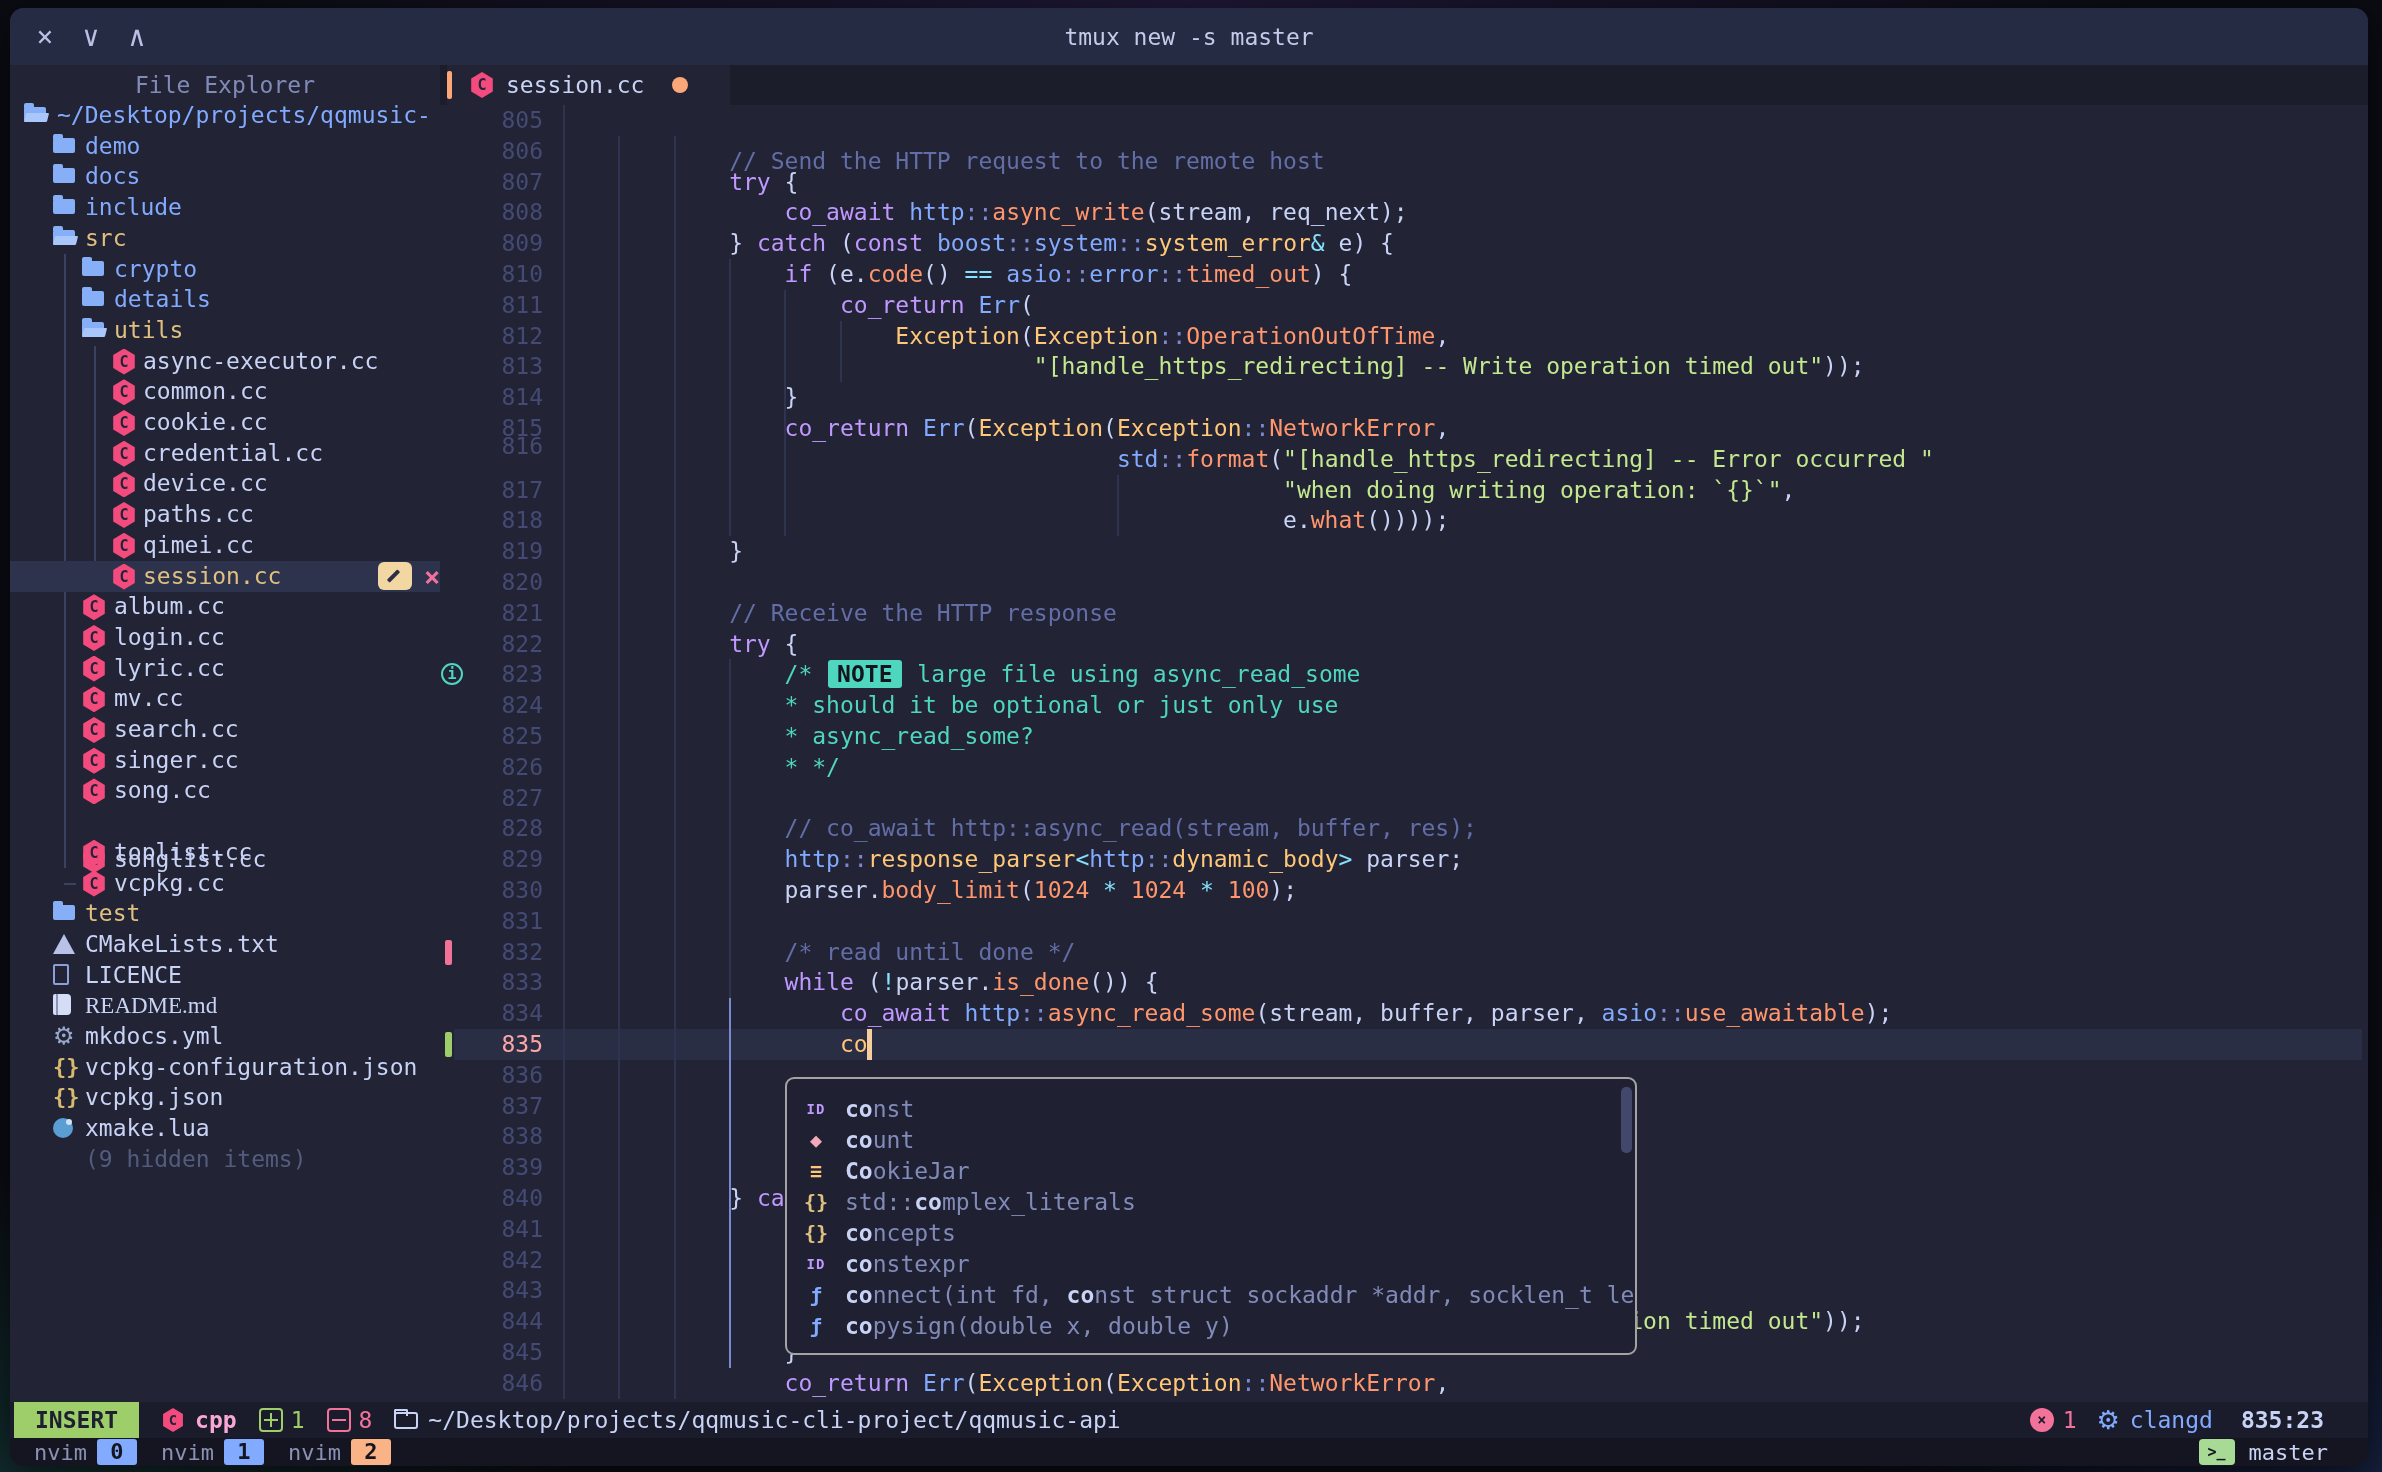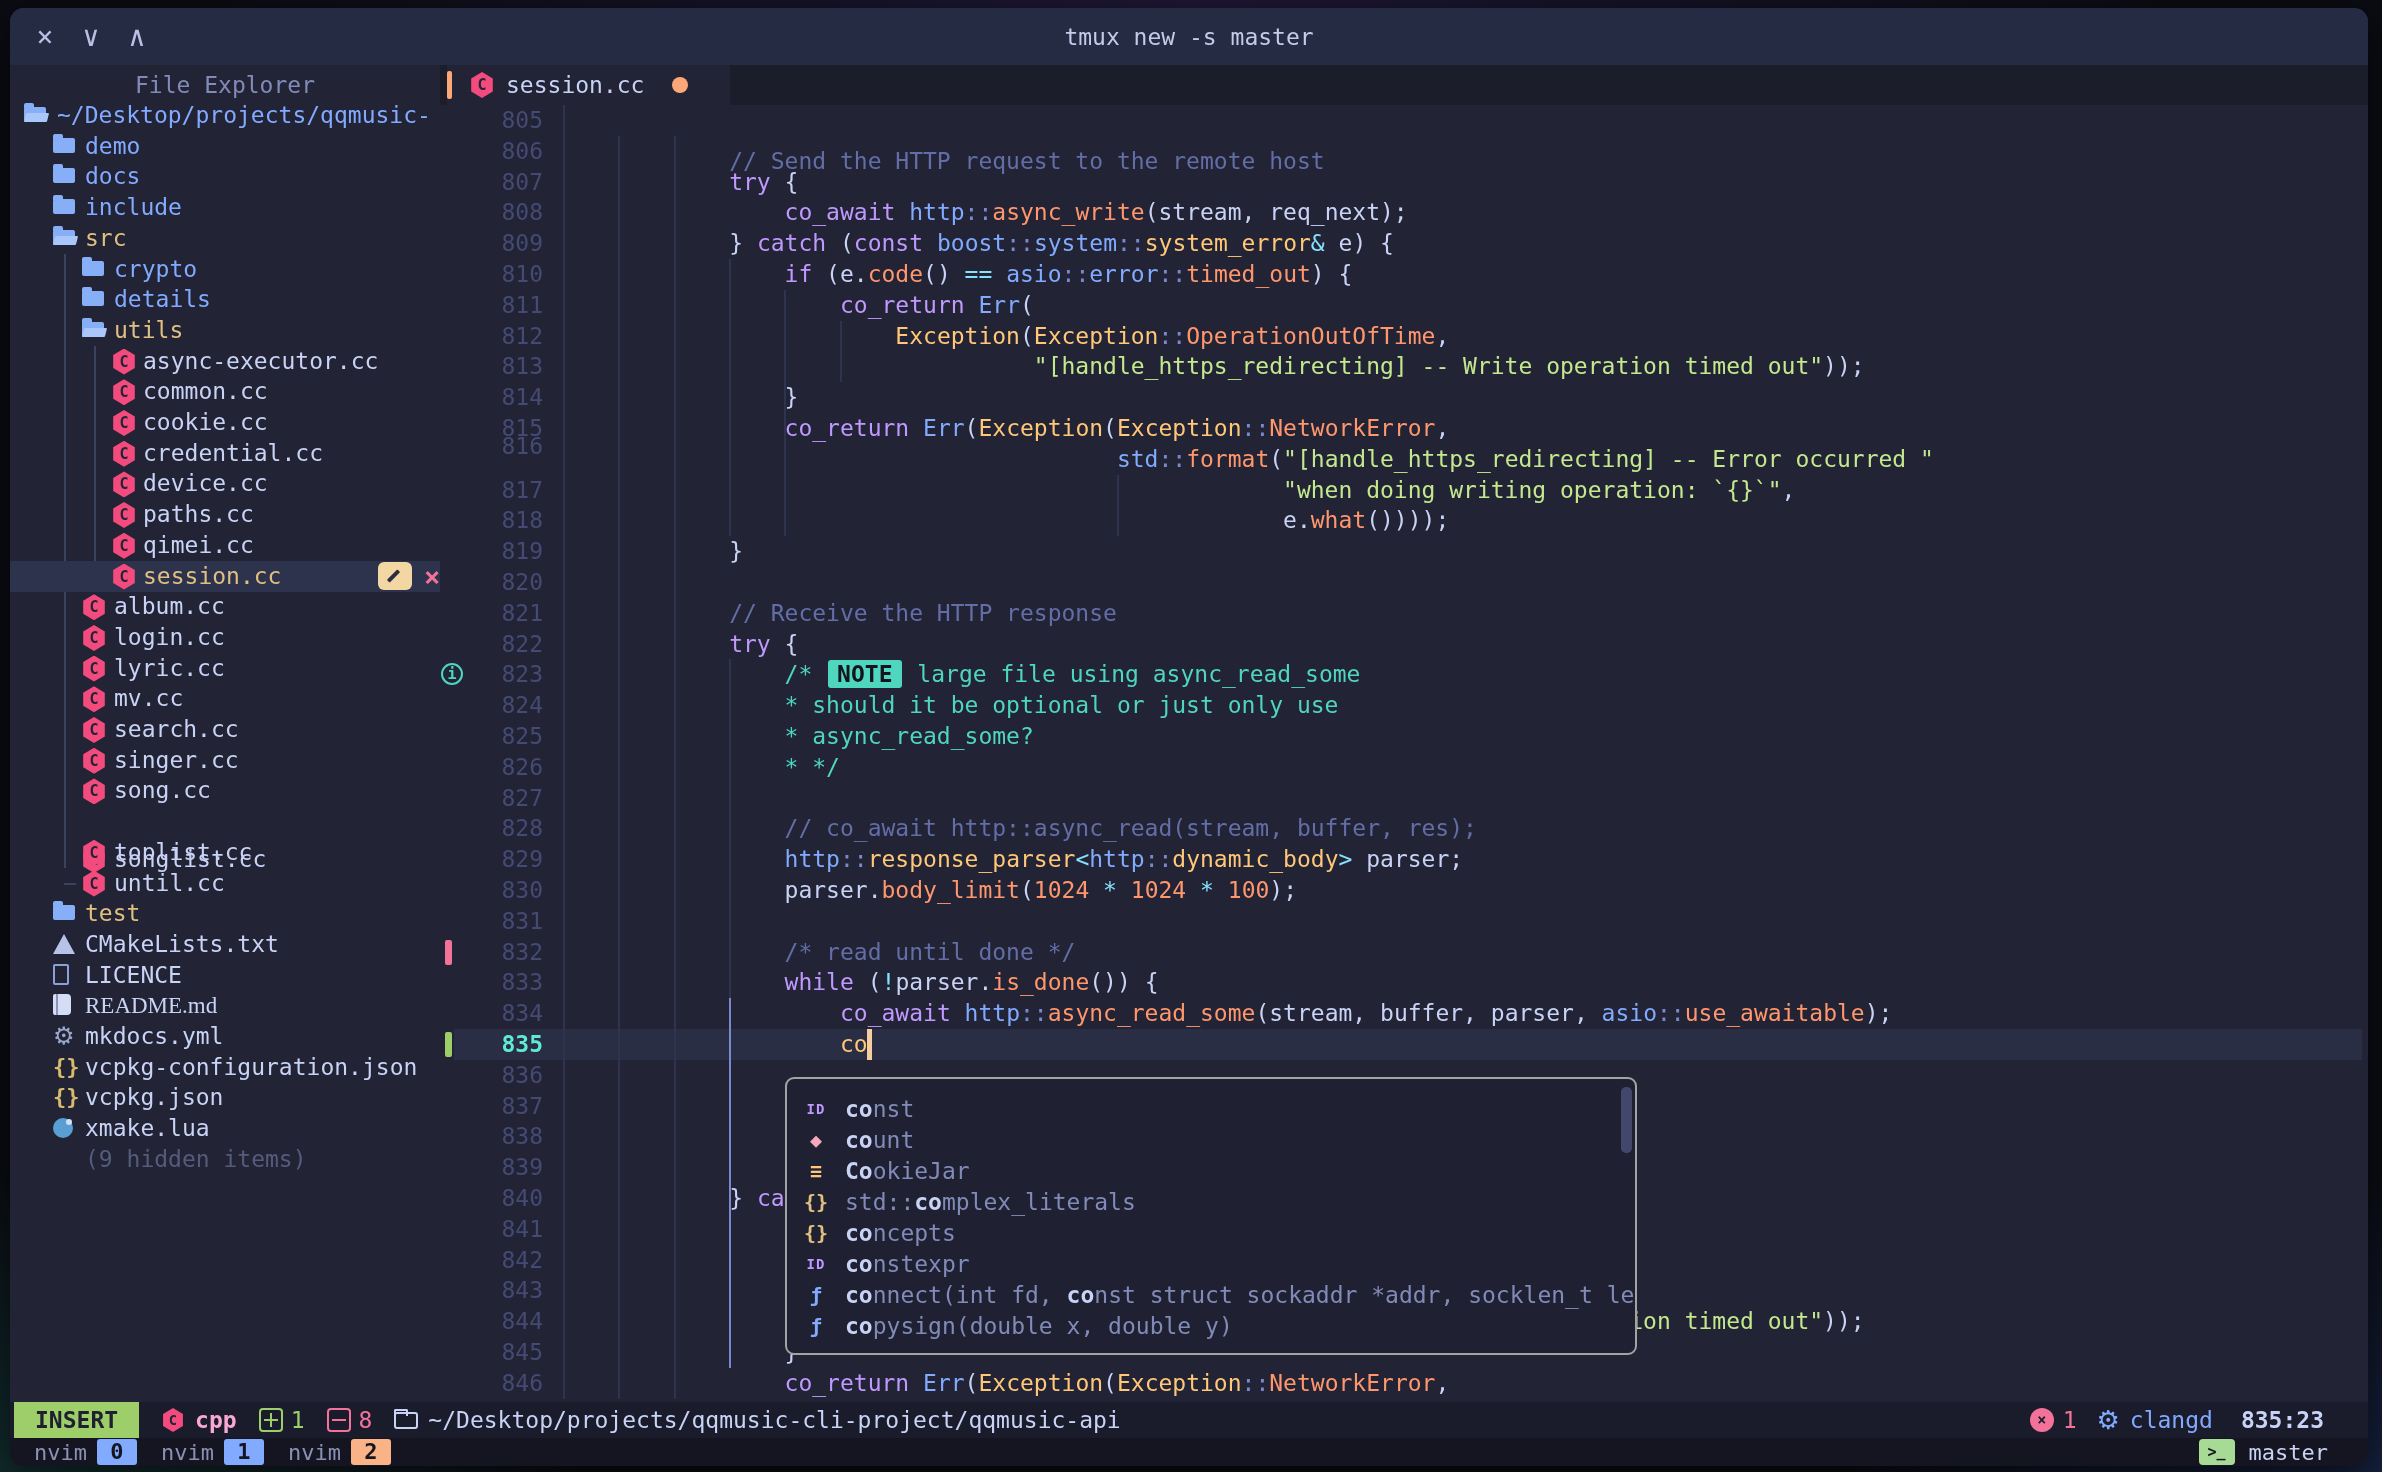--- a/index.html
+++ b/index.html
@@ -56,21 +56,21 @@
   .editor{position:absolute;left:430px;top:57px;right:0;bottom:64px;background:var(--bg);overflow:hidden}
   .tabline{position:absolute;left:0;top:0;right:0;height:40px;background:var(--bg-dark)}
   .tab{position:absolute;left:7px;top:0;width:283px;height:40px;background:var(--bg);display:flex;align-items:center}
   .tab-accent{position:absolute;left:0;top:6px;width:5px;height:28px;background:var(--peach);border-radius:2px}
   .tab .ic-cpp{position:static;margin-left:23px;flex:none}
   .tab .tlabel{color:var(--fg);font-size:23px;margin-left:12px}
   .tab-dot{width:16px;height:16px;border-radius:50%;background:var(--peach);margin-left:28px}
   .codearea{position:absolute;left:0;top:40px;right:0;bottom:0}
   .cline-bg{position:absolute;left:14px;right:6px;height:31px;background:var(--cline)}
   .lnum{position:absolute;left:0;width:117px;height:31px;line-height:31px;text-align:right;padding-right:14px;color:var(--gutter);font-size:23px}
-  .lnum.cur{color:#5eead4;font-weight:bold}
+  .lnum.cur{color:#fca5a5;font-weight:normal}
   .codeline{position:absolute;left:123px;height:31px;line-height:31px;font-size:23px;white-space:pre}
   .t-fg{color:var(--fg)}.t-kw{color:var(--kw)}.t-fn{color:var(--fn)}.t-type{color:var(--type)}
   .t-ns{color:var(--ns)}.t-str{color:var(--str)}.t-op{color:var(--op)}.t-pun{color:var(--pun)}
   .t-cmt{color:var(--cmt)}.t-tcm{color:var(--teal)}.t-num{color:var(--fn)}.t-typed{color:var(--type)}
   .t-badge{background:var(--teal);color:#14141f;font-weight:bold;padding:1px 9px;border-radius:3px;margin:0 2px}
   .vguide{position:absolute;width:2px;background:var(--guide)}
   .vguide.bright{background:var(--guideB)}
   .gsign{position:absolute;left:5px;width:7px;height:25px;border-radius:2px;margin-top:3px}
   .s-add{background:var(--green)}.s-change{background:var(--pink)}
   .diag-info{position:absolute;left:1px;width:22px;height:22px;margin-top:4px;border:2px solid var(--teal);border-radius:50%;
@@ -233,21 +233,21 @@
         <div class="trow" style="top: 744px; padding-left: 20px;">
           <span class="ic-cpp" style="left: 72px;"></span>
           <span class="lbl c-fg" style="left: 104px;">songlist.cc</span>
         </div>
         <div class="trow" style="top: 736.8px;">
           <span class="ic-cpp" style="left: 72px;"></span>
           <span class="lbl c-fg" style="left: 104px;">toplist.cc</span>
         </div>
         <div class="trow" style="top: 767.5px;">
           <span class="ic-cpp" style="left: 72px;"></span>
-          <span class="lbl c-fg" style="left: 104px;">until.cc</span>
+          <span class="lbl c-fg" style="left: 104px;">vcpkg.cc</span>
         </div>
         <div class="trow" style="top: 798.2px;">
           <span class="ic-folder" style="left: 43px;"></span>
           <span class="lbl c-yellow" style="left: 75px;">test</span>
         </div>
         <div class="trow" style="top: 828.9px;">
           <span class="ic-cmake" style="left: 43px;"></span>
           <span class="lbl c-fg" style="left: 75px;">CMakeLists.txt</span>
         </div>
         <div class="trow" style="top: 859.6px;">

